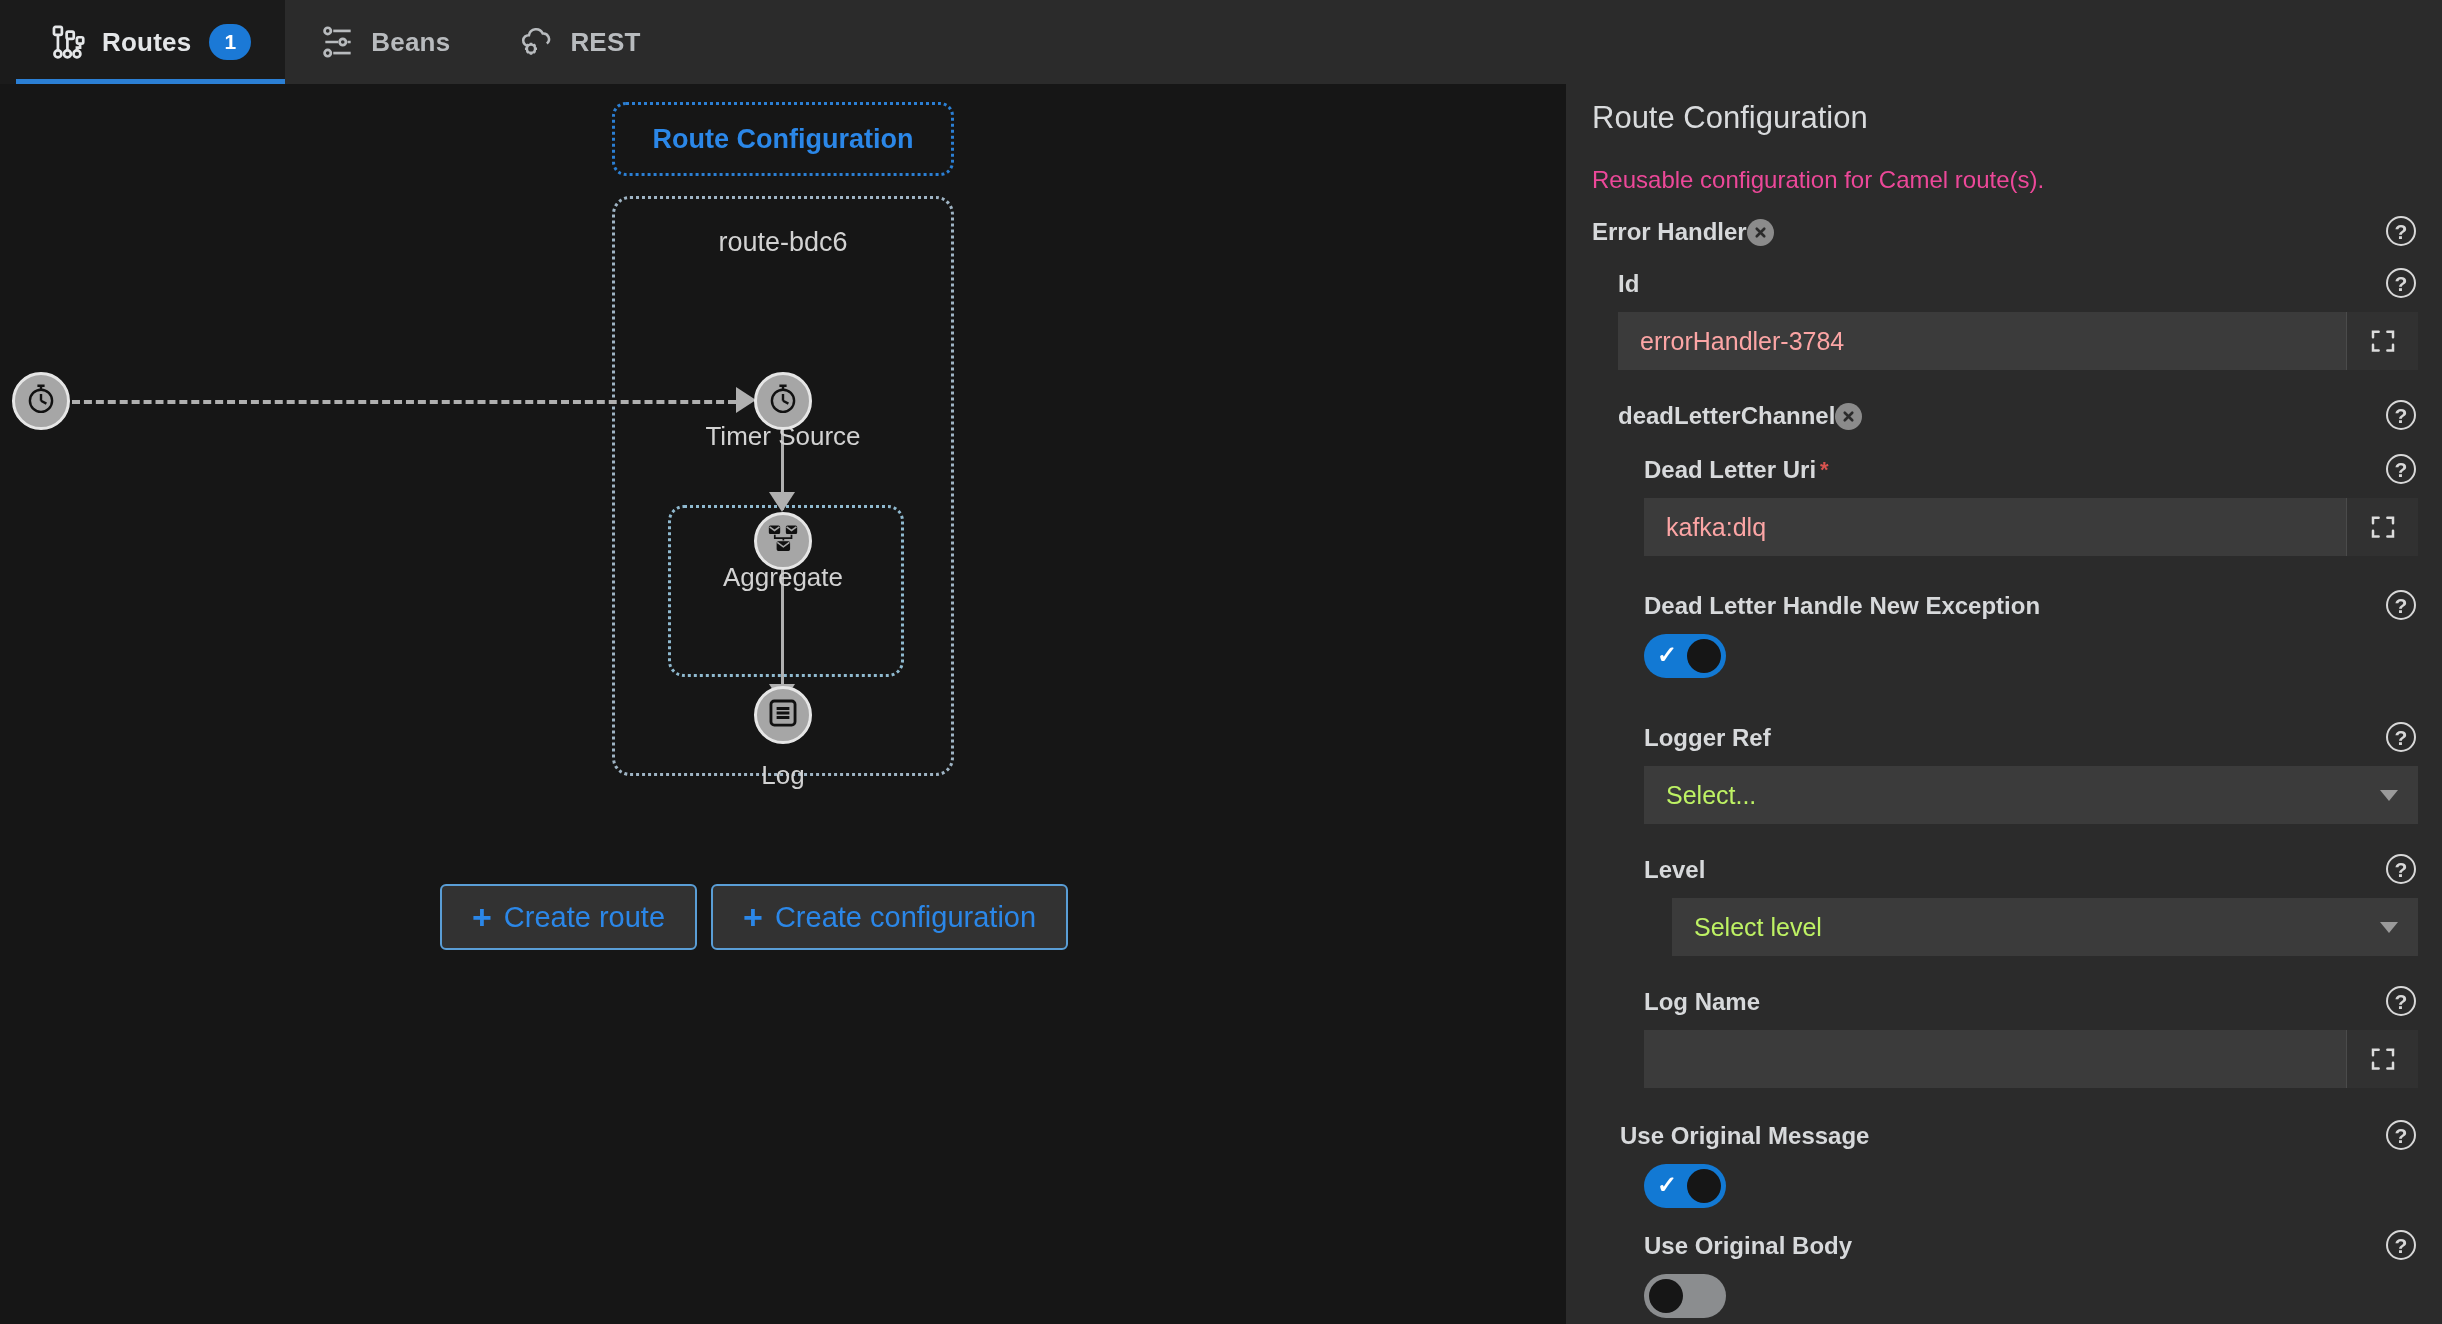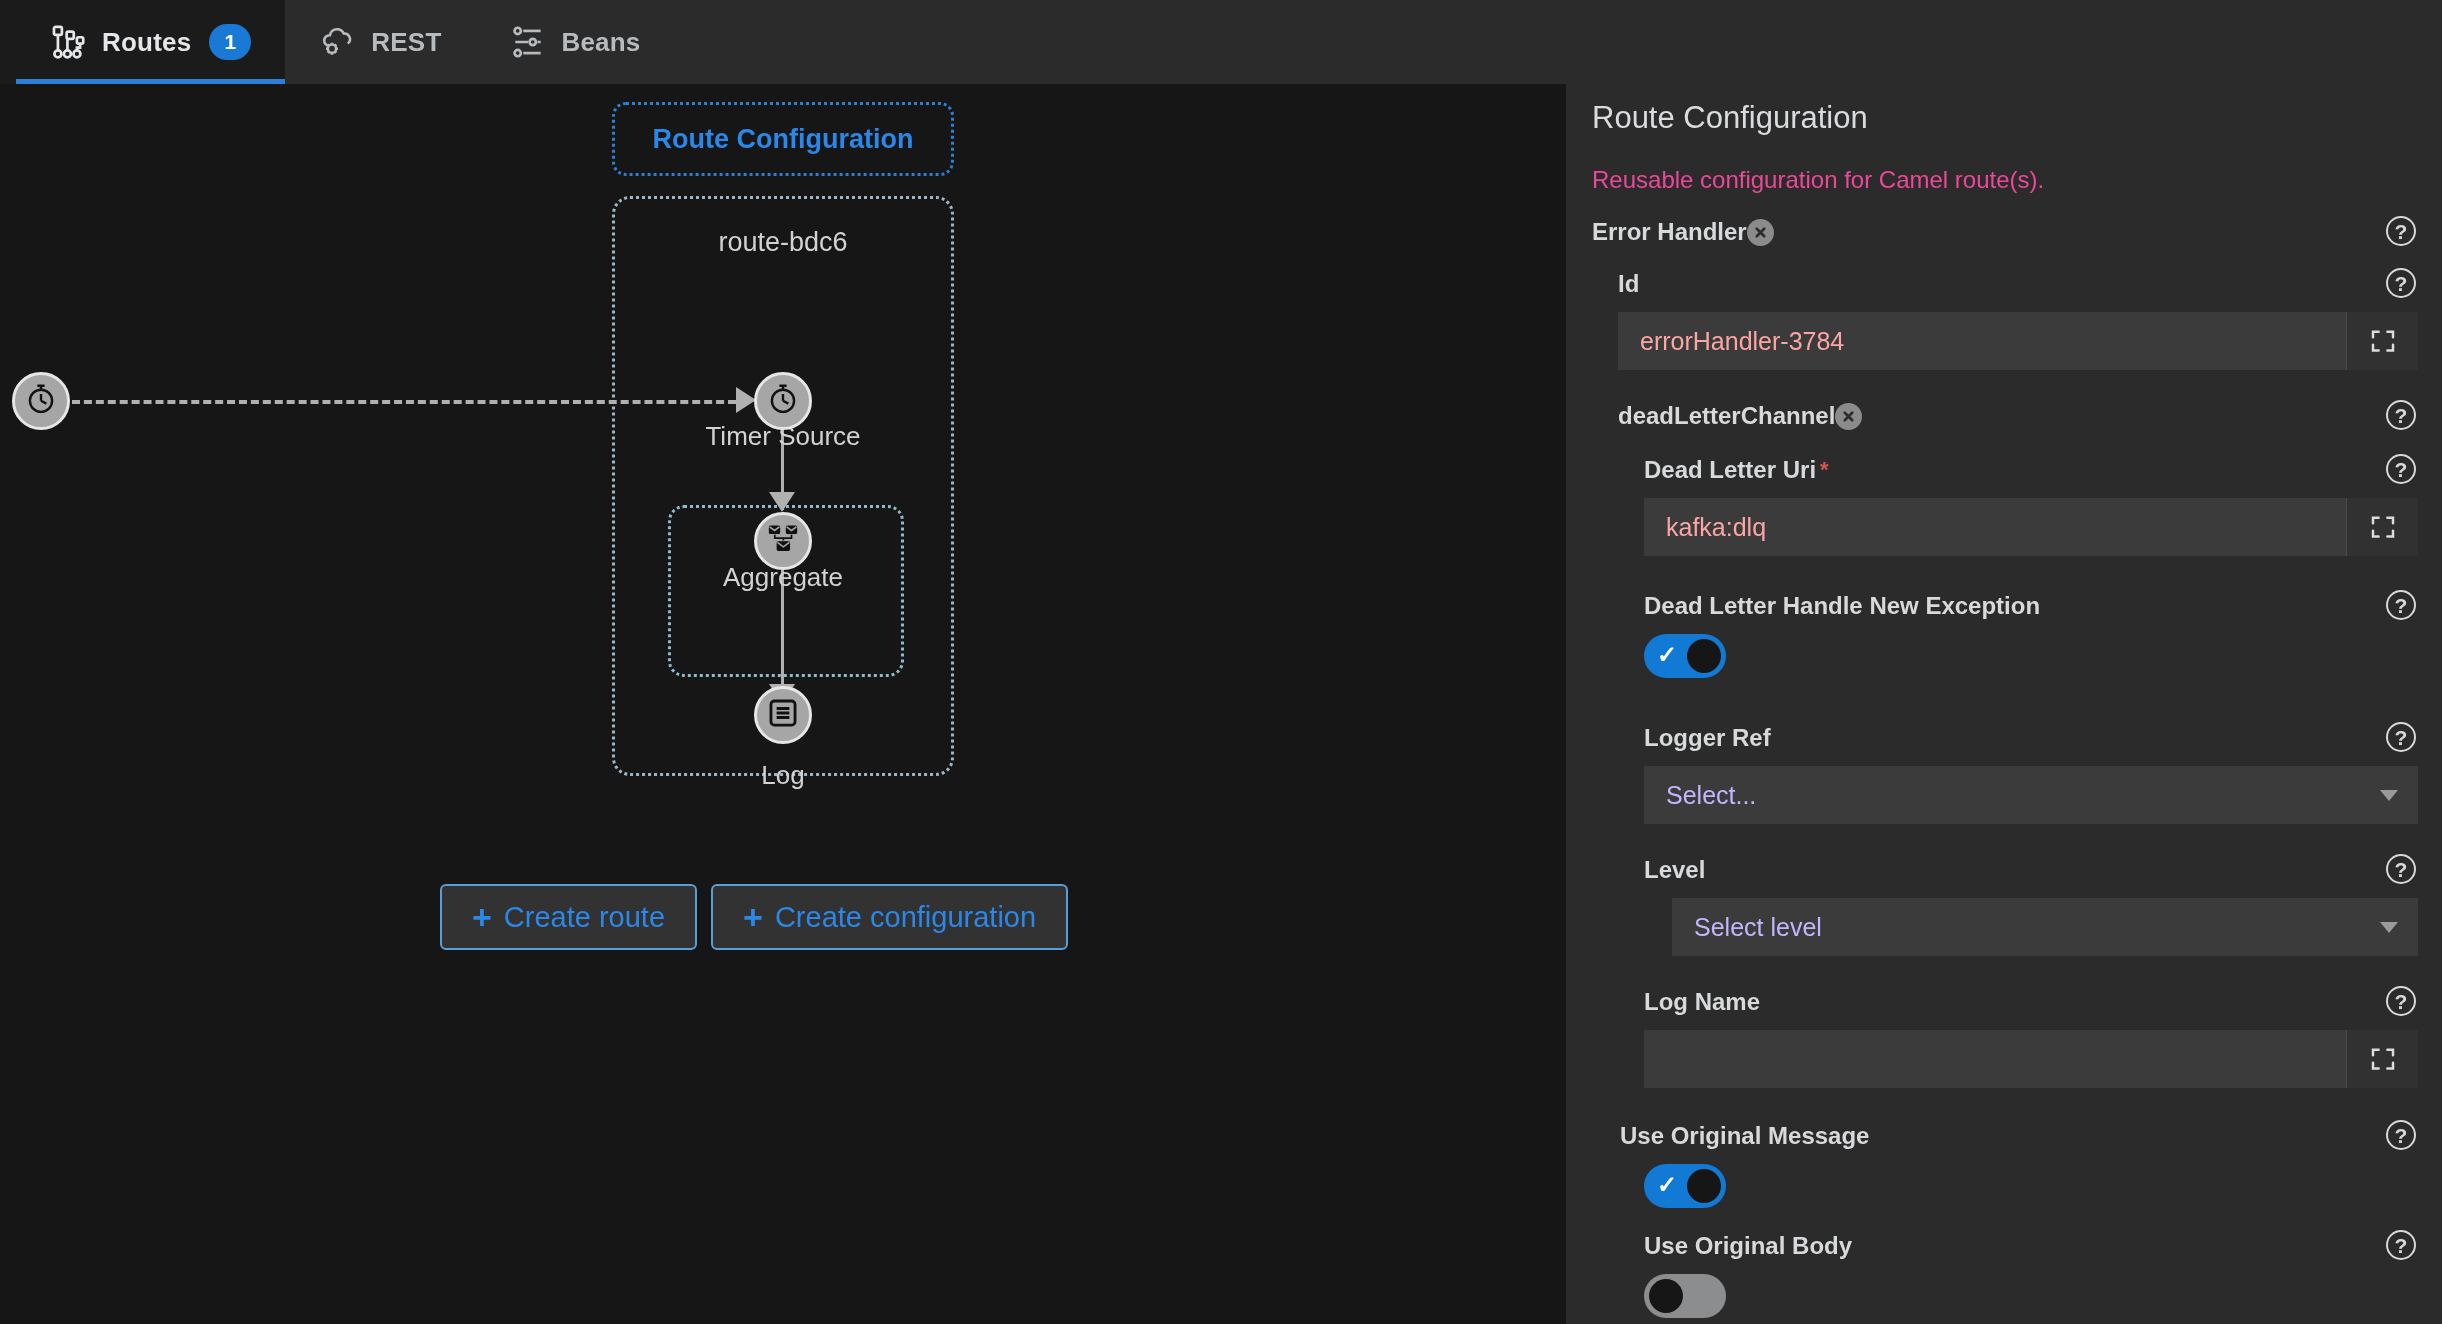--- a/index.html
+++ b/index.html
@@ -224,21 +224,21 @@
     background: #313131;
     display: flex; align-items: center; justify-content: center;
     cursor: pointer;
   }
 
   .select {
     background: #3b3b3b;
     height: 58px;
     display: flex; align-items: center;
     padding: 0 20px 0 22px;
-    color: #c4b5fd;
+    color: #bef264;
     font-size: 25px;
     cursor: pointer;
   }
   .select .caret {
     margin-left: auto;
     width: 0; height: 0;
     border-left: 9px solid transparent;
     border-right: 9px solid transparent;
     border-top: 11px solid #9a9a9a;
   }
@@ -281,41 +281,41 @@
         <circle cx="17" cy="19.5" r="2.2"></circle>
         <path d="M5 7.5v9.8M11 10v7.3M19 13v2.5h-2v2"></path>
       </svg>
     </span>
     <span>Routes</span>
     <span class="tab-badge">1</span>
   </div>
 
   <div class="tab">
     <span class="tab-icon">
-      <svg width="38" height="38" viewBox="0 0 24 24" fill="none" stroke="#b8bbbe" stroke-width="1.6">
-        <path d="M6.5 14.5a3.4 3.4 0 0 1 .4-6.8 4.6 4.6 0 0 1 8.7-1.1 3.6 3.6 0 0 1 2.6 6.4"></path>
-        <circle cx="8.2" cy="16.2" r="2.6"></circle>
-        <path d="M8.2 12.4v1.2M8.2 18.8v1.2M4.4 16.2h1.2M10.8 16.2h1.2M5.5 13.5l.9.9M10 17.9l.9.9M10.9 13.5l-.9.9M6.4 17.9l-.9.9"></path>
-      </svg>
-    </span>
-    <span>REST</span>
-  </div>
-
-  <div class="tab">
-    <span class="tab-icon">
       <svg width="38" height="38" viewBox="0 0 24 24" fill="none" stroke="#b8bbbe" stroke-width="1.7">
         <circle cx="5.5" cy="5" r="2"></circle>
           <path d="M9 5h11"></path>
         <circle cx="15" cy="12" r="2"></circle>
           <path d="M4 12h8M18 12h2"></path>
         <circle cx="5.5" cy="19" r="2"></circle>
           <path d="M9 19h11"></path>
       </svg>
     </span>
     <span>Beans</span>
+  </div>
+
+  <div class="tab">
+    <span class="tab-icon">
+      <svg width="38" height="38" viewBox="0 0 24 24" fill="none" stroke="#b8bbbe" stroke-width="1.6">
+        <path d="M6.5 14.5a3.4 3.4 0 0 1 .4-6.8 4.6 4.6 0 0 1 8.7-1.1 3.6 3.6 0 0 1 2.6 6.4"></path>
+        <circle cx="8.2" cy="16.2" r="2.6"></circle>
+        <path d="M8.2 12.4v1.2M8.2 18.8v1.2M4.4 16.2h1.2M10.8 16.2h1.2M5.5 13.5l.9.9M10 17.9l.9.9M10.9 13.5l-.9.9M6.4 17.9l-.9.9"></path>
+      </svg>
+    </span>
+    <span>REST</span>
   </div>
 </div>
 
 <div id="canvas">
 
   <div class="rc-chip">
     <span>Route Configuration</span>
   </div>
 
   <div class="route-box">

